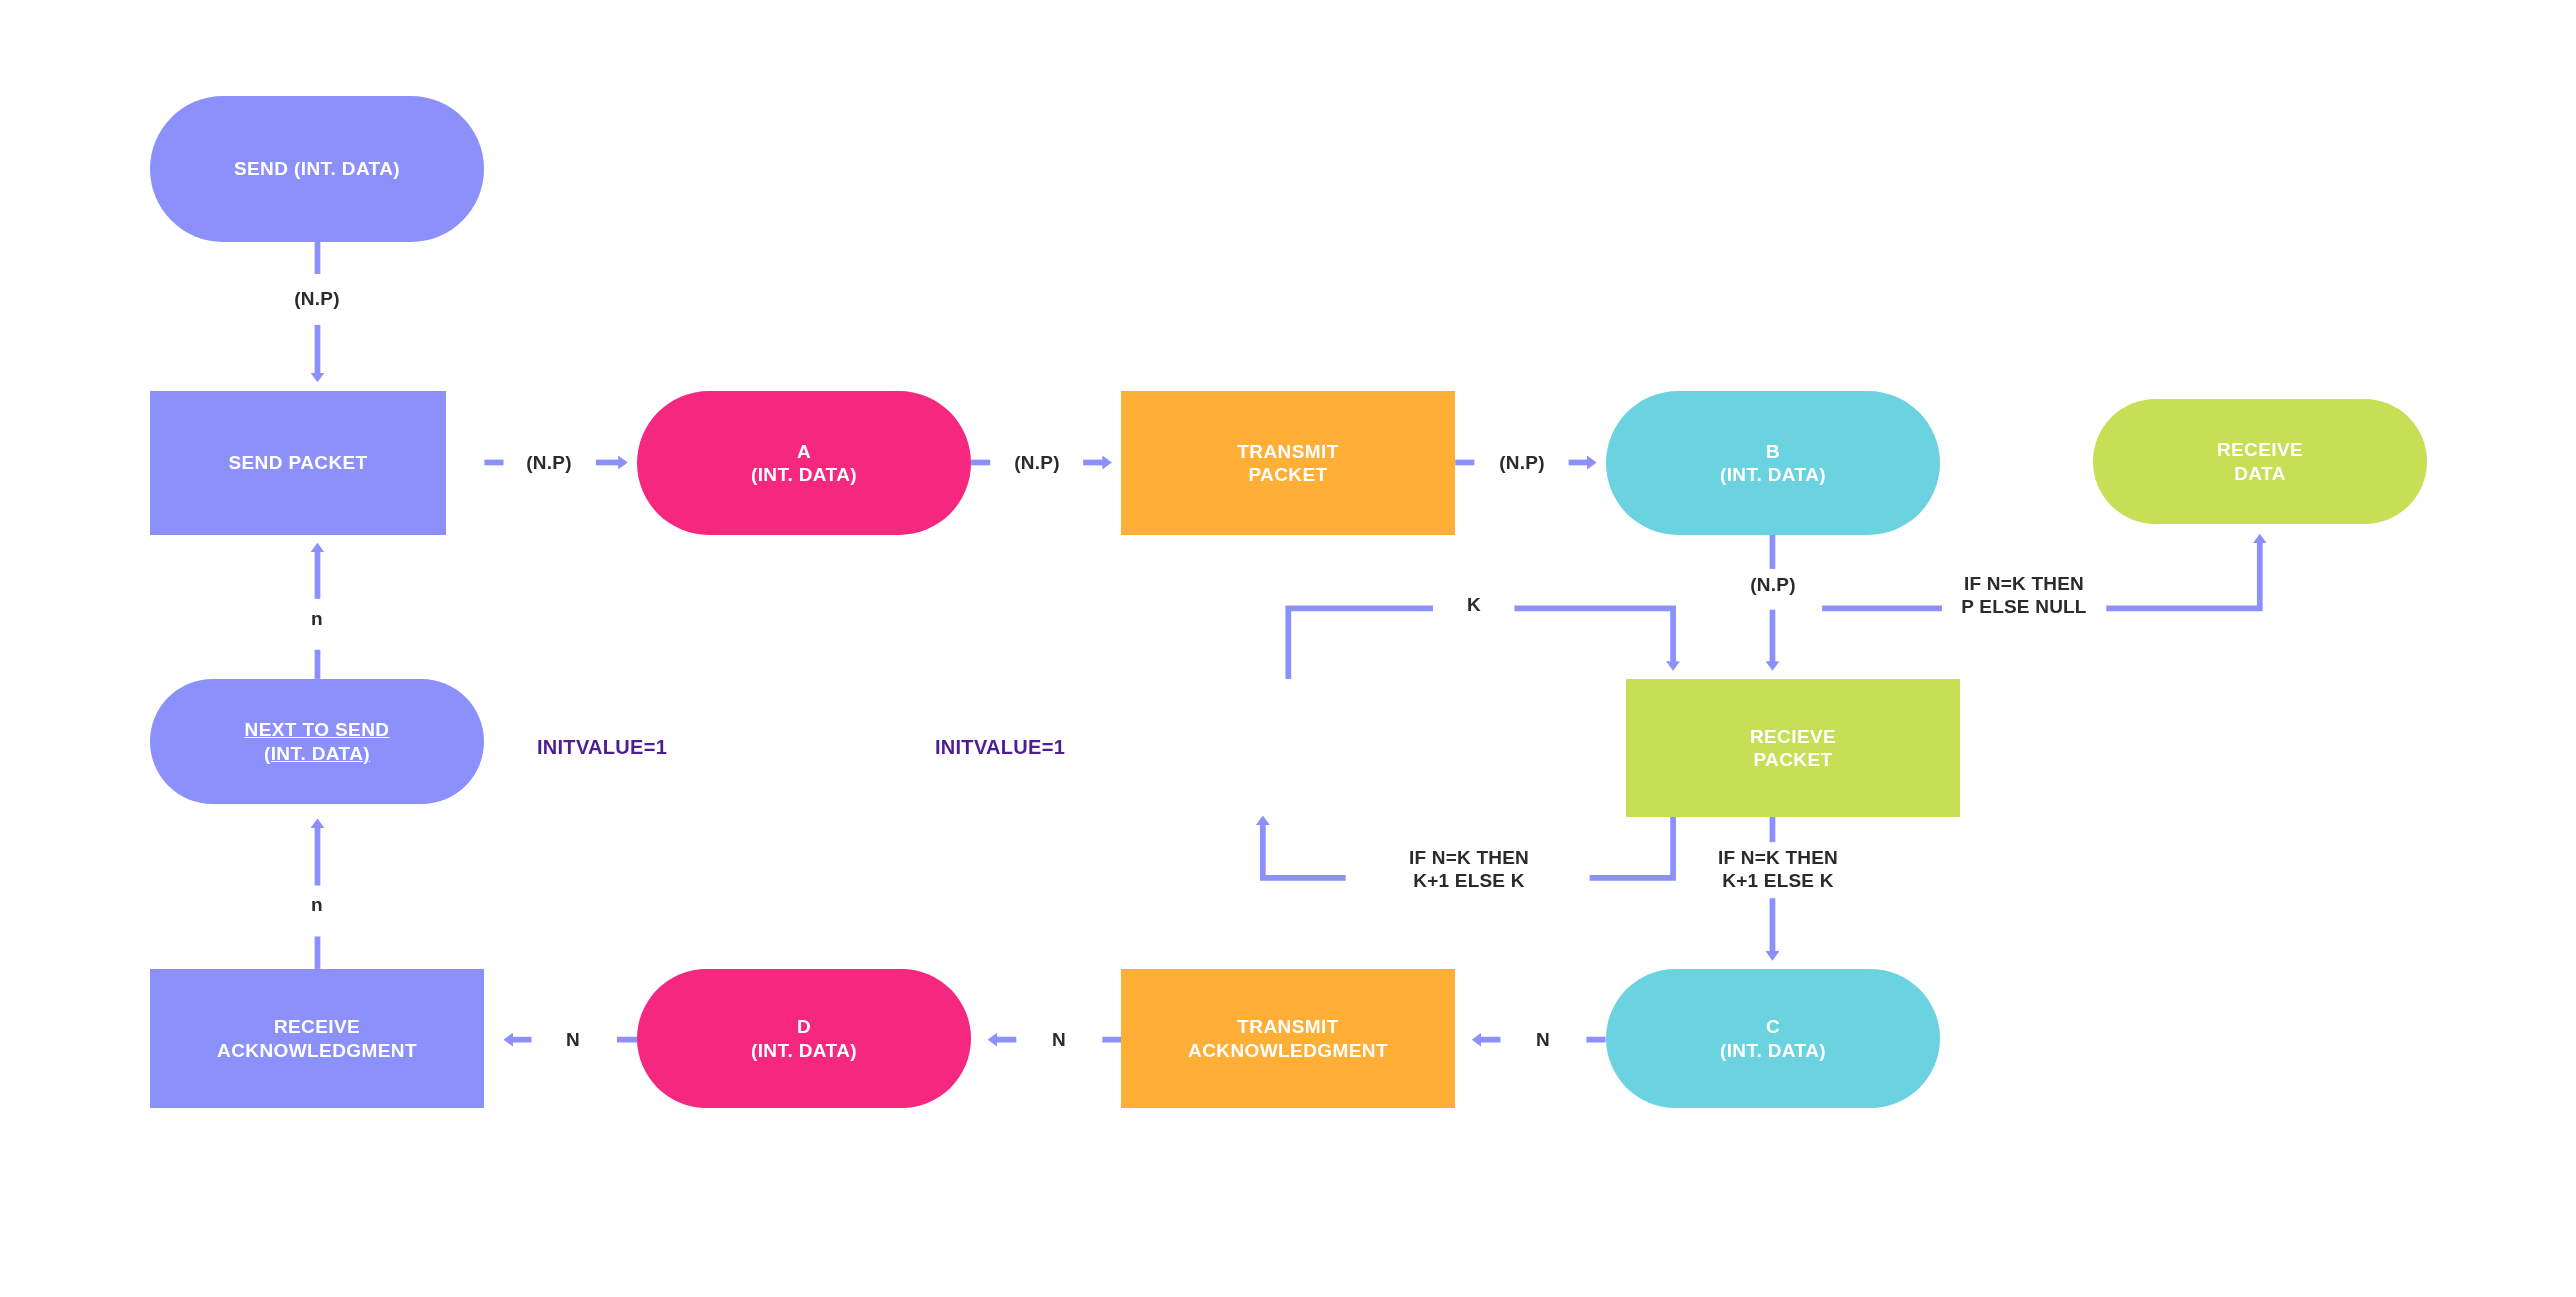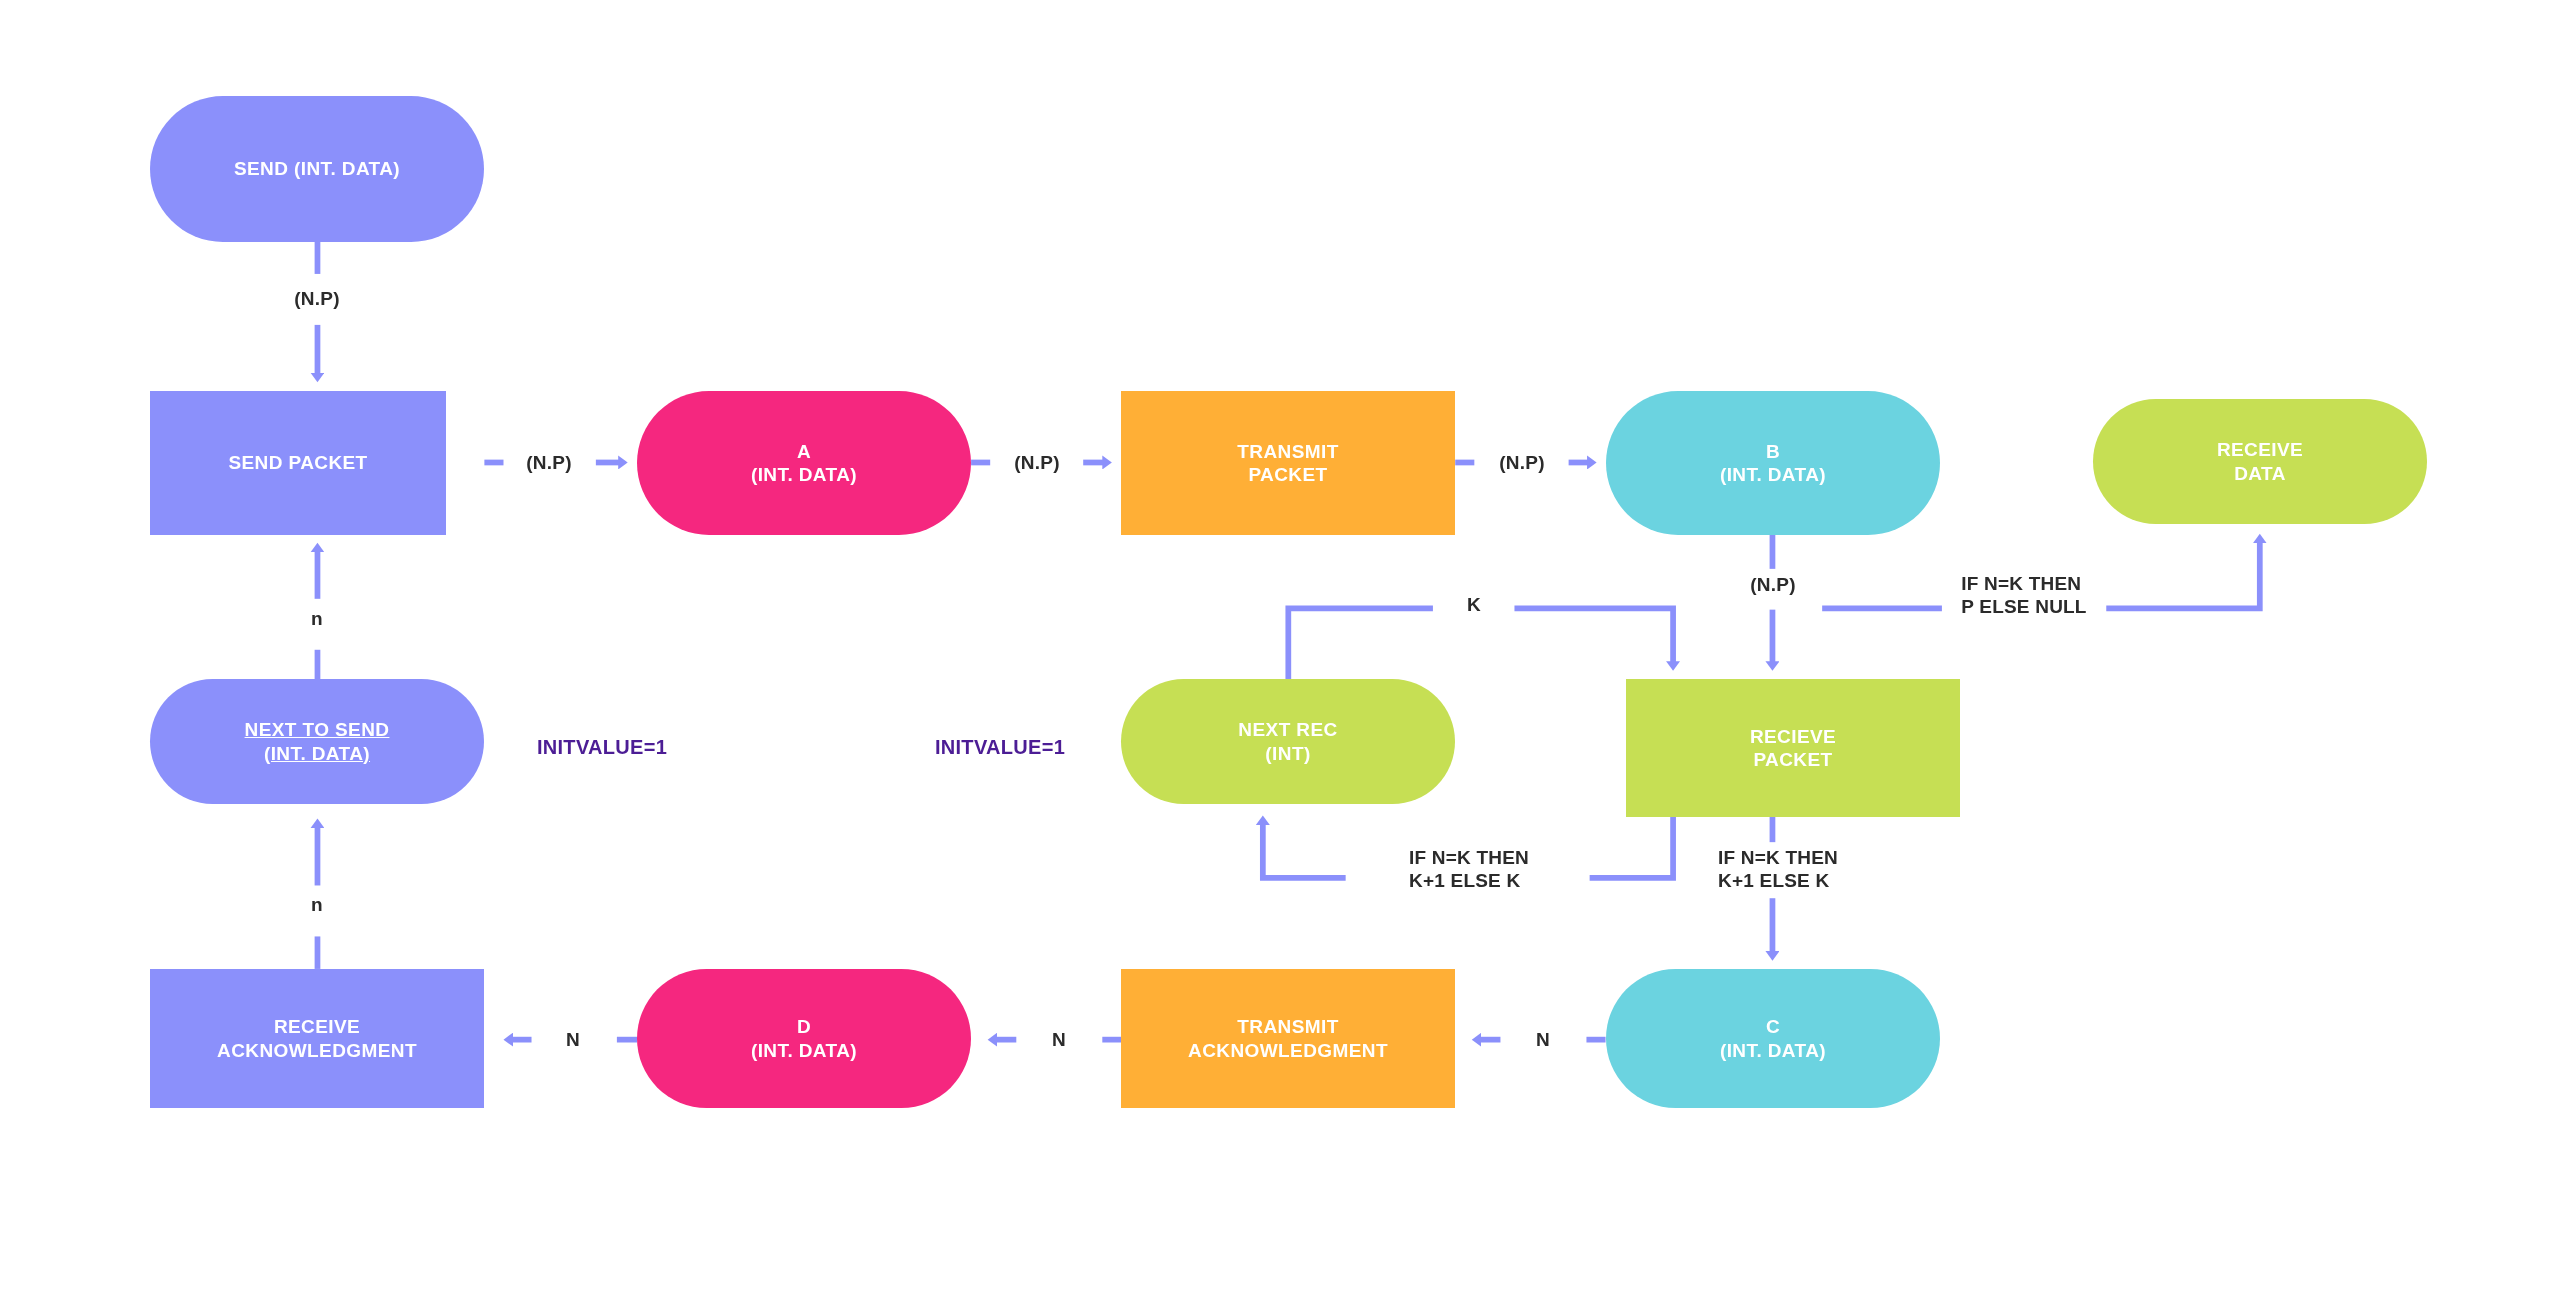--- a/index.html
+++ b/index.html
@@ -44,21 +44,21 @@
   }
   .node.rect { border-radius: 0; }
   .node.stadium { border-radius: 637px; }
 
   .edge-label {
     position: absolute;
     color: #2b2b2b;
     font-weight: bold;
     font-size: 19px;
     line-height: 1.2;
-    text-align: left;
+    text-align: center;
     white-space: pre;
     letter-spacing: 0.2px;
     transform: translate(-50%, -50%);
   }
   .note-label {
     position: absolute;
     color: #4c1d95;
     font-weight: bold;
     font-size: 20px;
     letter-spacing: 0.3px;
@@ -155,23 +155,20 @@
   </div>
 
   <div class="node stadium" style="left:2093px; top:399px; width:334px; height:125px; background:#C6DF54;">
     <span>RECEIVE<br>DATA</span>
   </div>
 
   <div class="node stadium" style="left:150px; top:679px; width:334px; height:125px; background:#8B90FB;text-decoration:underline;">
     <span>NEXT TO SEND<br>(INT. DATA)</span>
   </div>
 
-  <div class="node stadium" style="left:1121px; top:679px; width:334px; height:125px; background:#C6DF54;">
-    <span>NEXT REC<br>(INT)</span>
-  </div>
 
   <div class="node rect" style="left:1606px; top:679px; width:334px; height:138px; background:#C6DF54;margin-left:20px;">
     <span>RECIEVE<br>PACKET</span>
   </div>
 
   <div class="node rect" style="left:150px; top:969px; width:334px; height:139px; background:#8B90FB;">
     <span>RECEIVE<br>ACKNOWLEDGMENT</span>
   </div>
 
   <div class="node stadium" style="left:637px; top:969px; width:334px; height:139px; background:#F5277F;">

